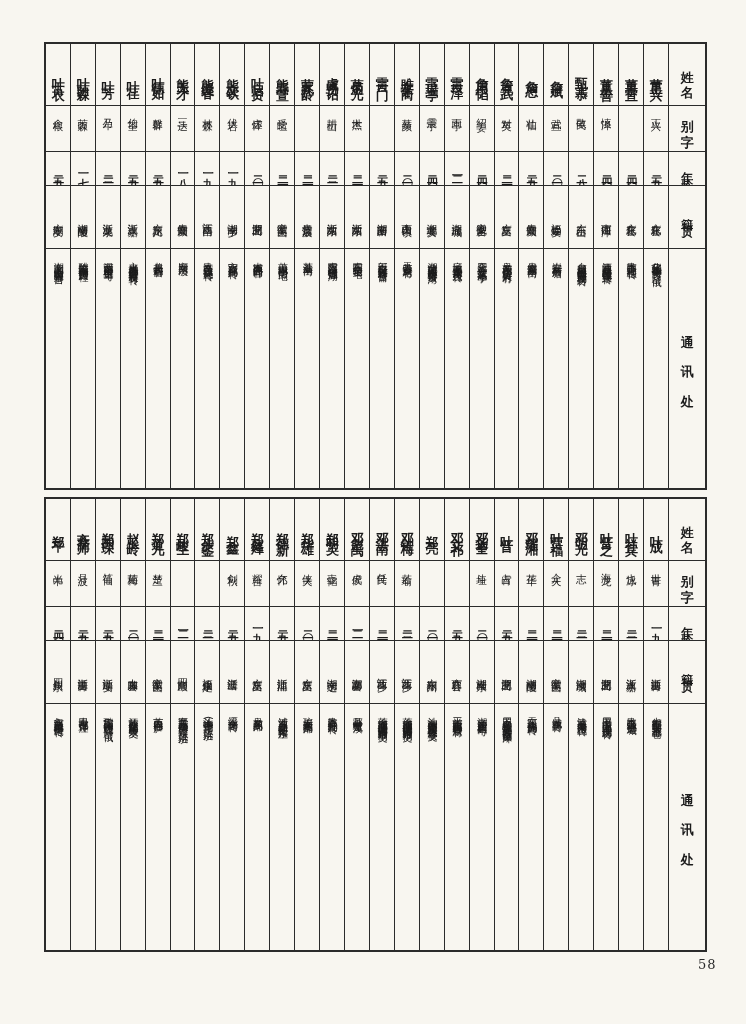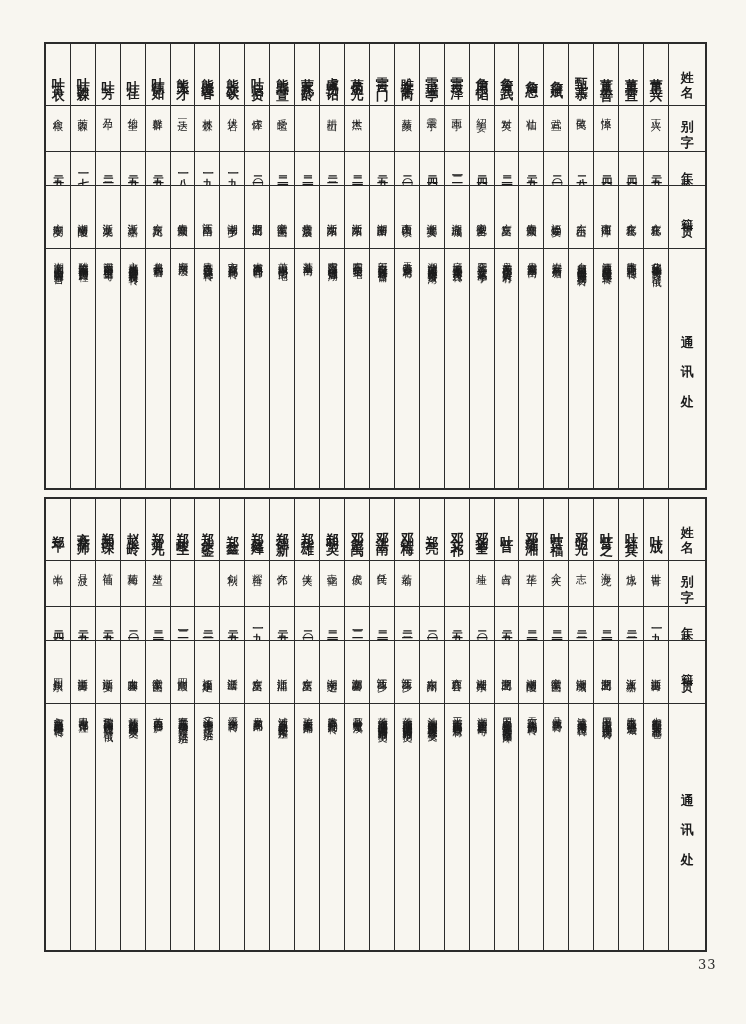--- a/index.html
+++ b/index.html
@@ -941,14 +941,14 @@
         </div>
         <div class="cell c-native">
           <span class="vt">四川叙永</span>
         </div>
         <div class="cell c-addr">
           <span class="vt">叙永河西城道署街丹记转</span>
         </div>
       </div>
     </div>
 
-  <div class="pageno">33</div>
+  <div class="pageno">58</div>
 </div>
 
 </body></html>

